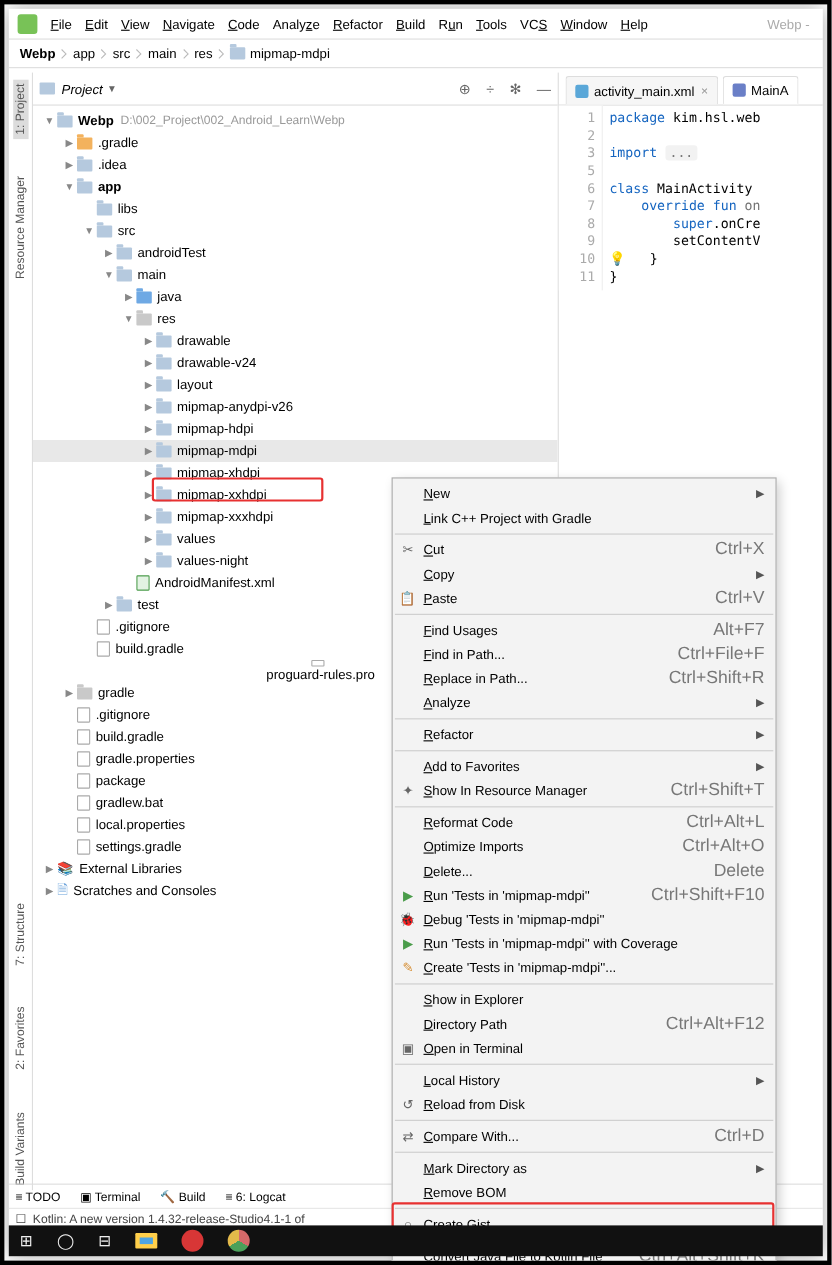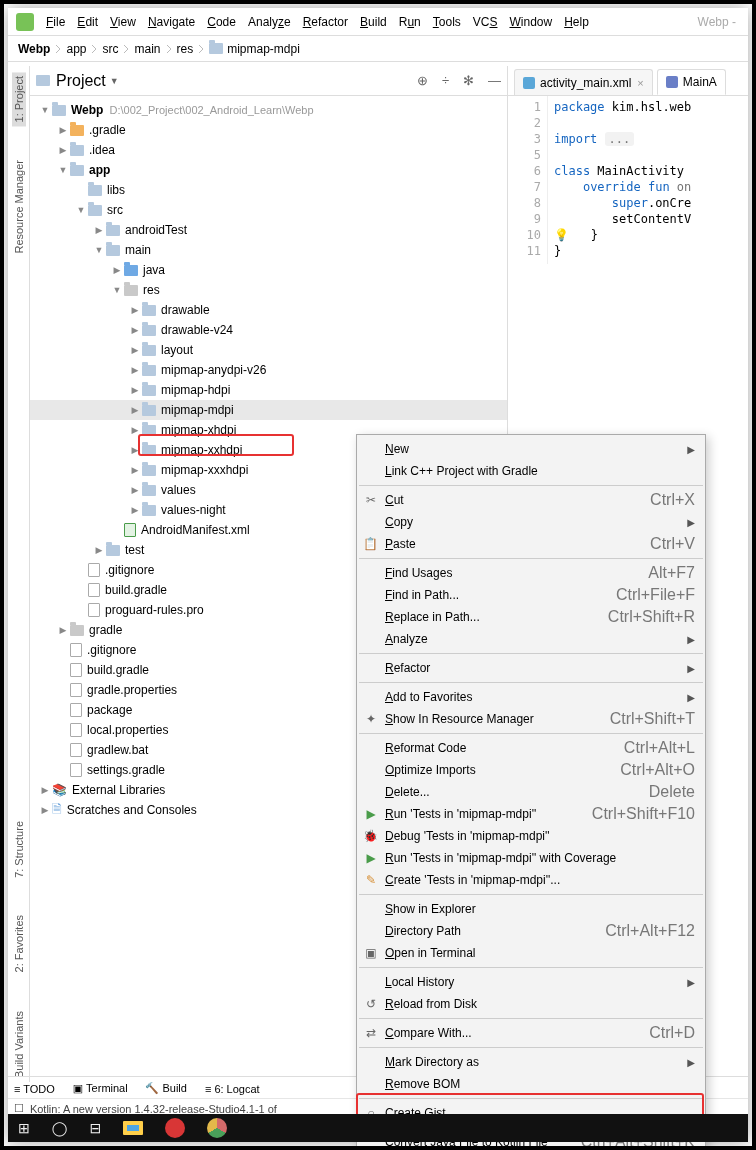--- a/index.html
+++ b/index.html
@@ -33,21 +33,21 @@
 
   
   .cols { position:absolute; top:58px; bottom:60px; left:0; right:0; display:flex; }
   .left-strip { width:22px; border-right:1px solid #ddd; display:flex; flex-direction:column; align-items:center; padding-top:6px; gap:30px;}
   .vtab { writing-mode: vertical-rl; transform: rotate(180deg); font-size:11px; color:#555; padding:4px 1px; }
   .vtab.active { background:#dcdcdc; }
   
   .project-pane { width:478px; border-right:1px solid #ddd; display:flex; flex-direction:column; }
   .pane-header { height:30px; border-bottom:1px solid #ddd; display:flex; align-items:center; padding:0 6px; }
   .pane-header .pfolder { width:14px; height:11px; background:#b5c9de; border-radius:1px; margin-right:6px; position:relative;}
-  .pane-header .ttl { font-size:16px; }
+  .pane-header .ttl { font-size:12px;font-style:italic; }
   .pane-header .chev { margin-left:4px; font-size:9px; color:#666;}
   .pane-header .ticons { margin-left:auto; display:flex; gap:14px; color:#666; font-size:13px;}
 
   .tree { flex:1; overflow:auto; padding:4px 0; }
   .node { display:flex; align-items:center; height:20px; padding-left:6px; white-space:nowrap; font-size:12px;}
   .tw { display:inline-block; width:10px; text-align:center; color:#888; font-size:9px; margin-right:2px;}
   .fi { display:inline-block; width:14px; height:11px; border-radius:1px; margin-right:5px; position:relative;}
   .fi.folder { background:#b5c9de; }
   .fi.folder::before { content:""; position:absolute; top:-3px; left:0; width:6px; height:3px; background:#b5c9de; border-radius:1px 1px 0 0;}
   .fi.orange { background:#f3b25d; }
@@ -306,21 +306,21 @@
           <div class="node" style="padding-left: 46px;">
             <span class="tw"></span>
             <span class="file"></span>
             <span>.gitignore</span>
           </div>
           <div class="node" style="padding-left: 46px;">
             <span class="tw"></span>
             <span class="file"></span>
             <span>build.gradle</span>
           </div>
-          <div class="node" style="padding-left: 46px;">
+          <div class="node" style="padding-left: 46px; flex-direction: column;">
             <span class="tw"></span>
             <span class="file"></span>
             <span>proguard-rules.pro</span>
           </div>
           <div class="node" style="padding-left: 28px;">
             <span class="tw">▶</span>
             <span class="fi folder grey"></span>
             <span>gradle</span>
           </div>
           <div class="node" style="padding-left: 28px;">
@@ -339,26 +339,26 @@
             <span>gradle.properties</span>
           </div>
           <div class="node" style="padding-left: 28px;">
             <span class="tw"></span>
             <span class="file"></span>
             <span>package</span>
           </div>
           <div class="node" style="padding-left: 28px;">
             <span class="tw"></span>
             <span class="file"></span>
+            <span>gradlew.bat</span>
+          </div>
+          <div class="node" style="padding-left: 28px;">
+            <span class="tw"></span>
+            <span class="file"></span>
             <span>local.properties</span>
-          </div>
-          <div class="node" style="padding-left: 28px;">
-            <span class="tw"></span>
-            <span class="file"></span>
-            <span>gradlew.bat</span>
           </div>
           <div class="node" style="padding-left: 28px;">
             <span class="tw"></span>
             <span class="file"></span>
             <span>settings.gradle</span>
           </div>
           <div class="node" style="padding-left: 10px;">
             <span class="tw">▶</span>
             <span style="color:#c79b4e;margin-right:5px">📚</span>
             <span>External Libraries</span>

